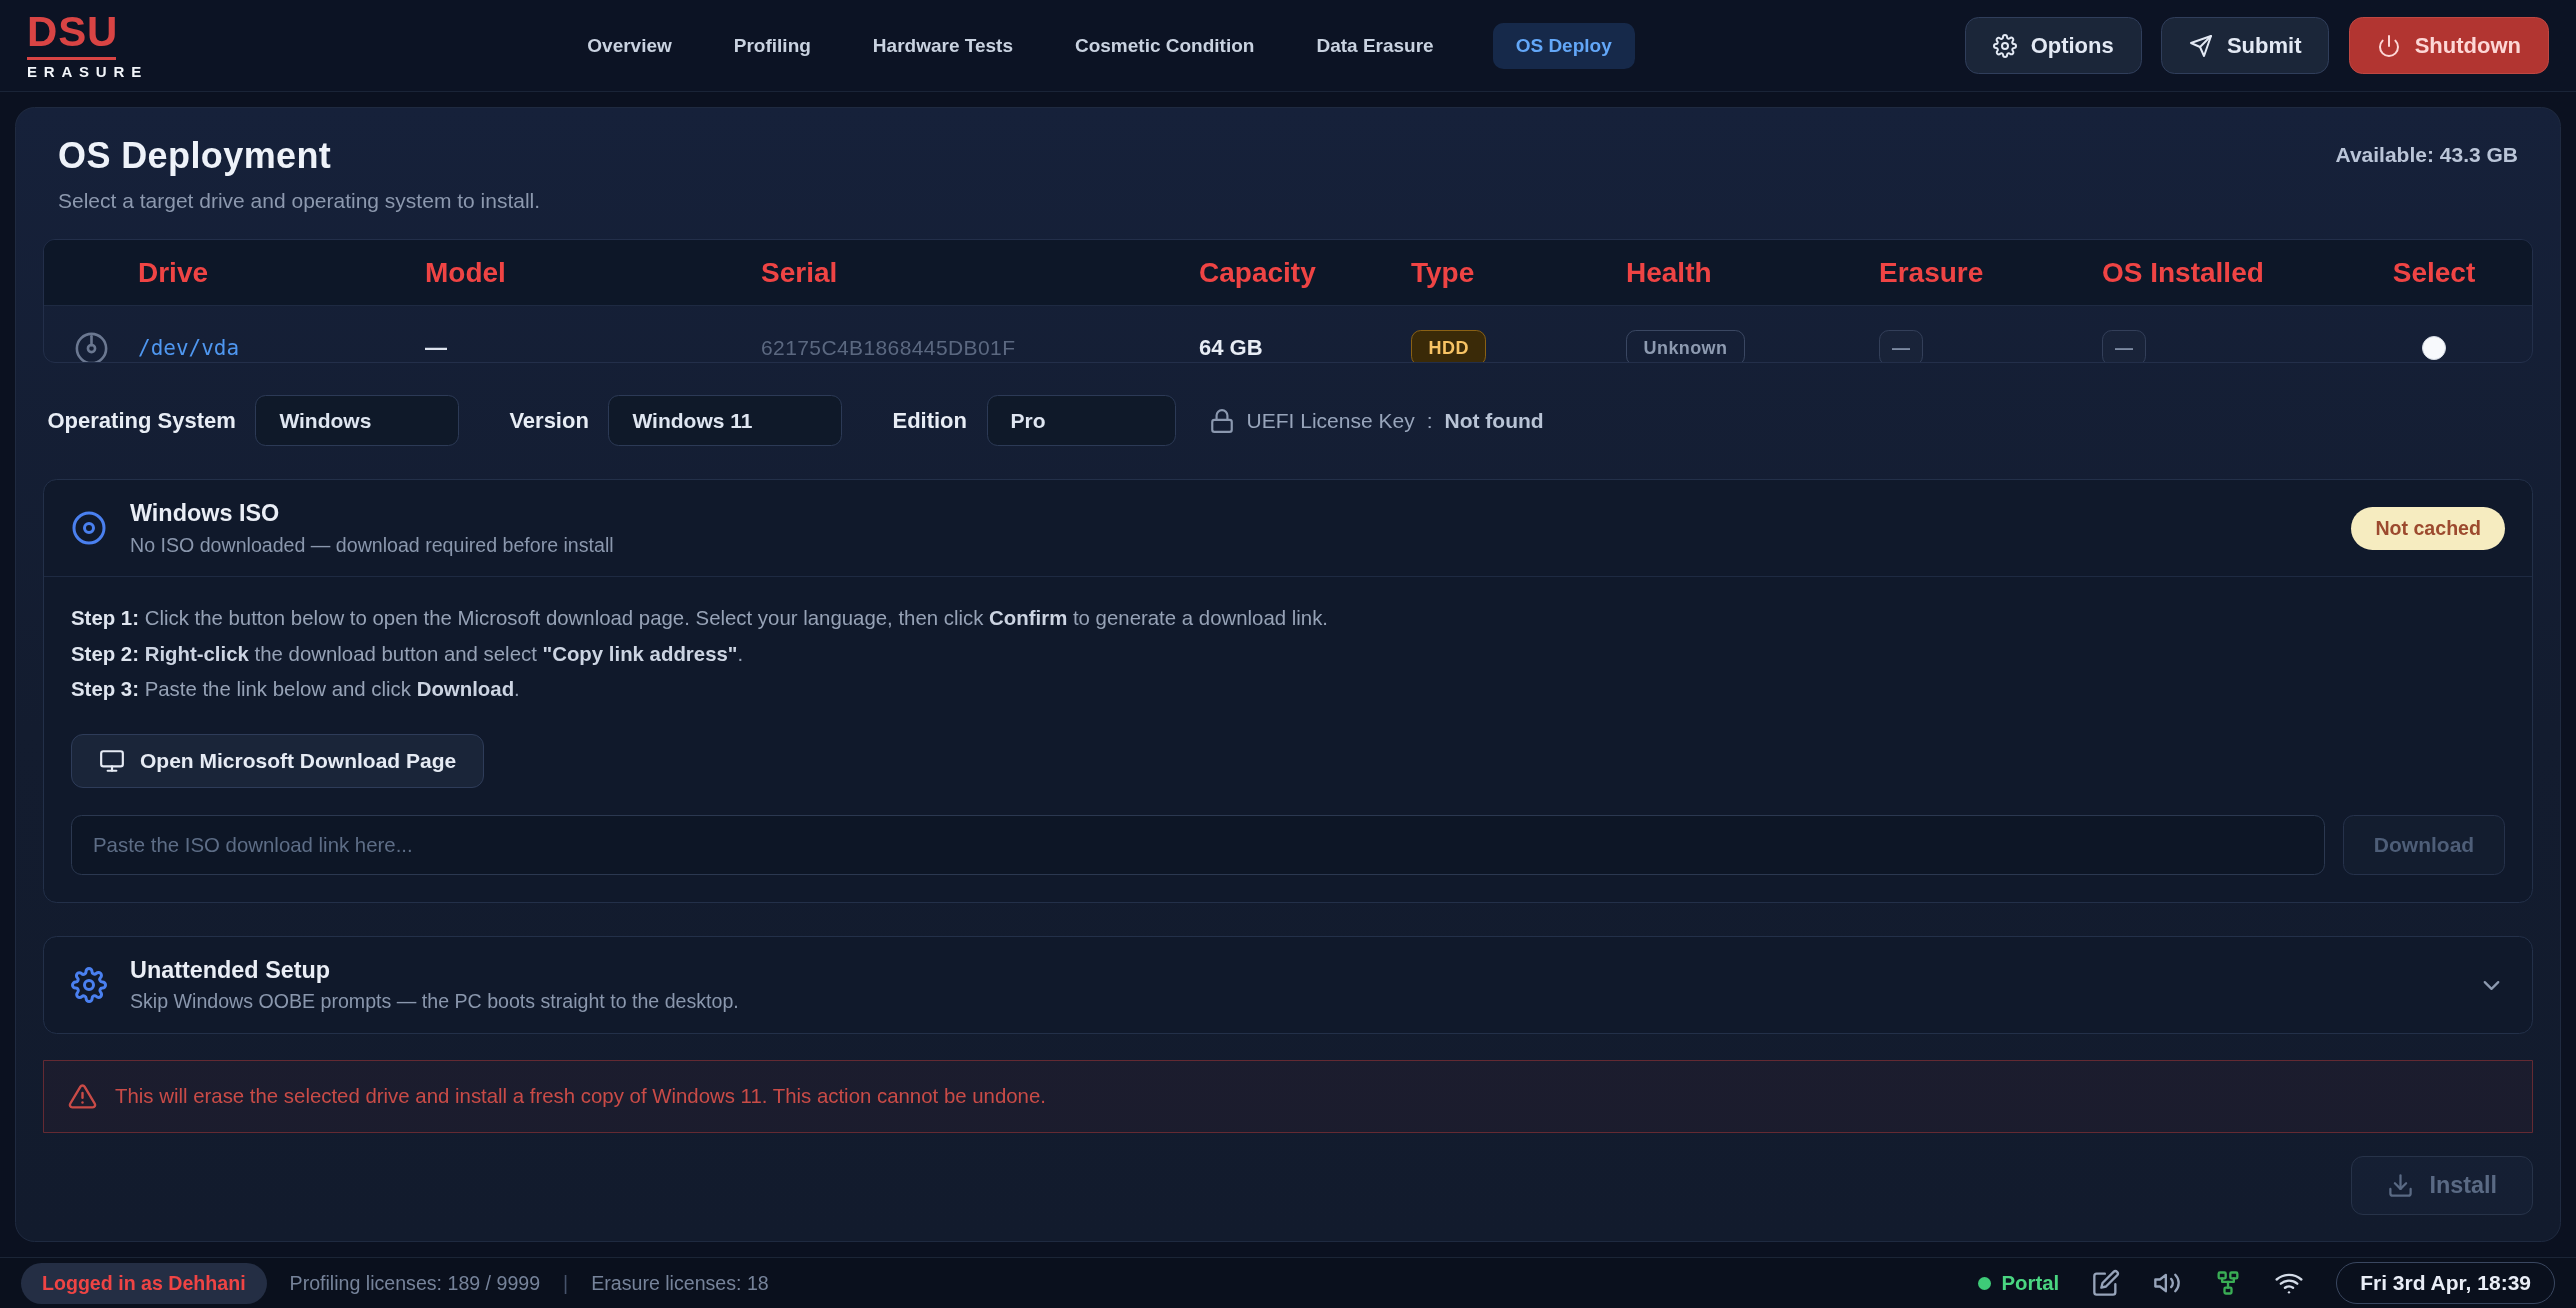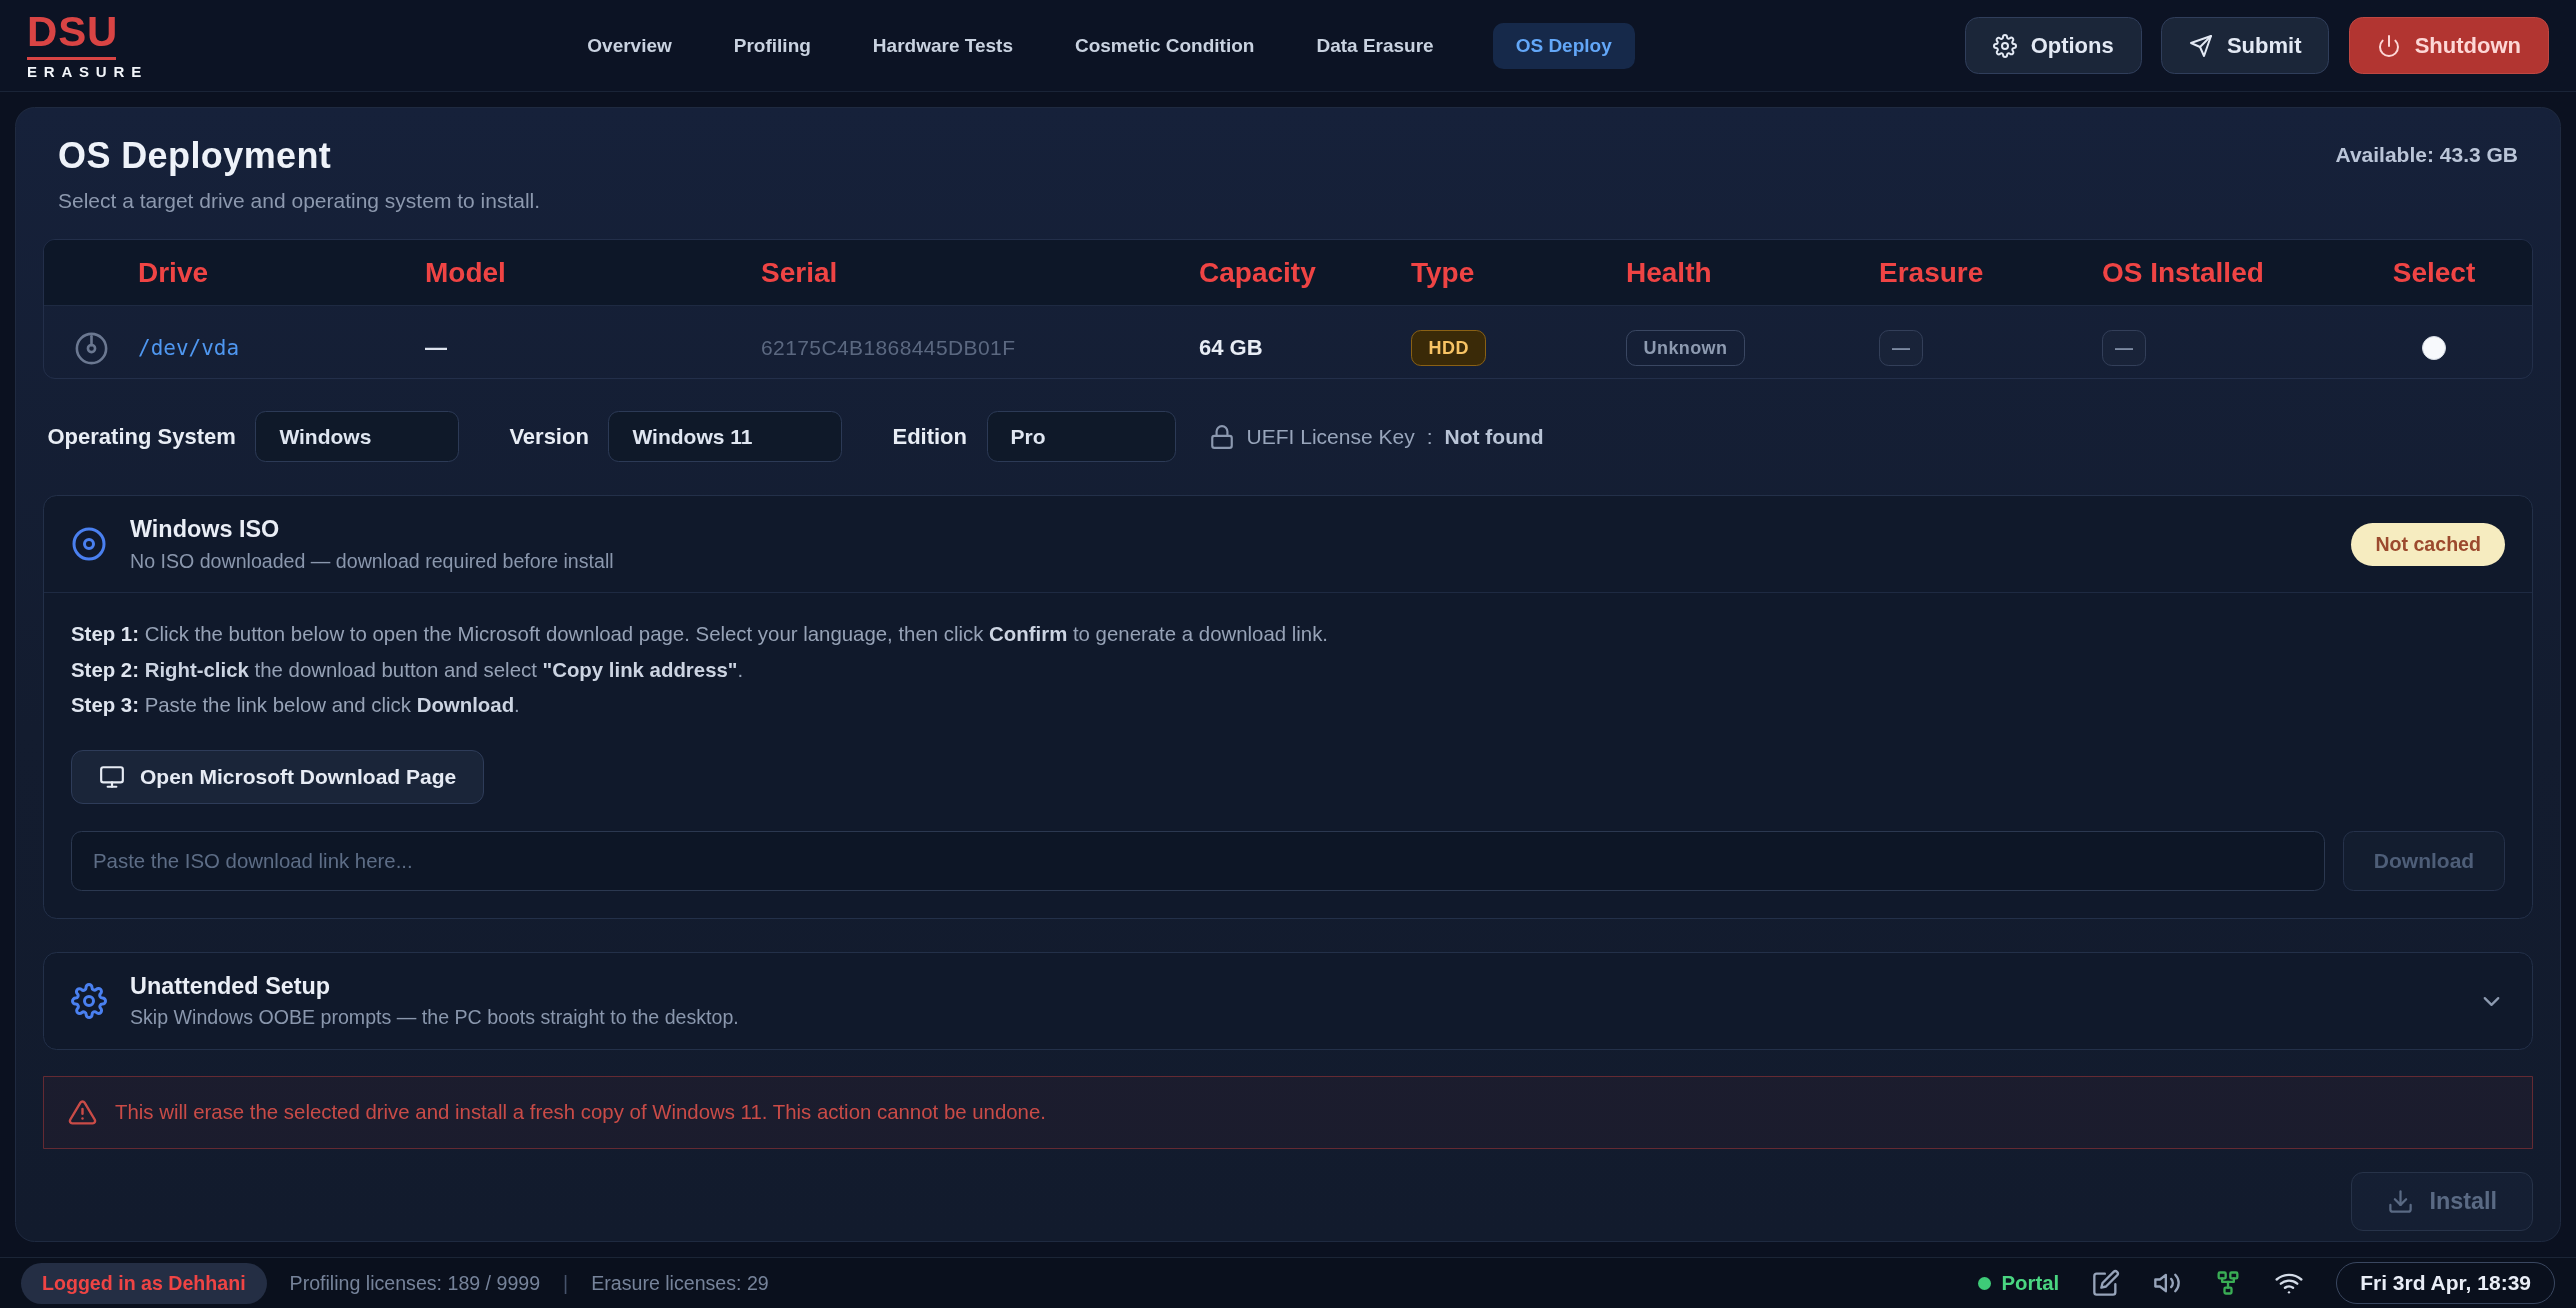--- a/index.html
+++ b/index.html
@@ -31,21 +31,21 @@
   .btn-dark { background:#1b2639; border:1.5px solid #303e5b; color:#e3e9f4; }
   .btn-red  { background:#b23531; border:1.5px solid #bf4742; color:#fdd7d6; }
   .btn svg { width:24px; height:24px; }
 
   
   .main { flex:1; padding:15px 15px; min-height:0; }
   .panel {
     height:100%; border-radius:19.6px; overflow:hidden;
     background:linear-gradient(180deg,#16213a 0%,#131c2f 55%,#121b2d 100%);
     border:1.5px solid #1f2a40;
-    padding:27px 27px 10px; display:flex; flex-direction:column;
+    padding:27px 27px 26px; display:flex; flex-direction:column;
   }
   .panel-head { display:flex; justify-content:space-between; align-items:flex-start; padding:0 15px; }
   .page-title { font-size:36px; font-weight:800; color:#eef2f9; letter-spacing:0.4px; }
   .page-sub { font-size:21px; color:#8c98ae; margin-top:12px; }
   .available { font-size:21px; font-weight:600; color:#bac5d8; margin-top:7.6px; }
 
   
   .drive-table { margin-top:26px; border:1.5px solid #232f4a; border-radius:12px; overflow:hidden; }
   .t-row { display:grid; grid-template-columns:94px 287px 336px 438px 212px 215px 253px 223px 234px 1fr; align-items:center; }
   .t-head { background:#0d1728; height:65px; color:#ef4444; font-size:28px; font-weight:700; }
@@ -326,21 +326,21 @@
       </button>
     </div>
 
   </section>
 </main>
 
 <footer class="footer">
   <span class="user-pill">Logged in as Dehhani</span>
   <span class="foot-text">Profiling licenses: 189 / 9999</span>
   <span class="foot-sep">|</span>
-  <span class="foot-text">Erasure licenses: 29</span>
+  <span class="foot-text">Erasure licenses: 18</span>
 
   <div class="foot-right">
     <span class="portal">
       <span class="portal-dot"></span>
       <span>Portal</span>
     </span>
     <span class="foot-icon">
         <svg width="28" height="28" viewBox="0 0 24 24" fill="none" stroke="currentColor" stroke-width="2" stroke-linecap="round" stroke-linejoin="round">
           <path d="M11 4H4a2 2 0 0 0-2 2v14a2 2 0 0 0 2 2h14a2 2 0 0 0 2-2v-7"></path>
           <path d="M18.5 2.5a2.12 2.12 0 0 1 3 3L12 15l-4 1 1-4 9.5-9.5z"></path>

